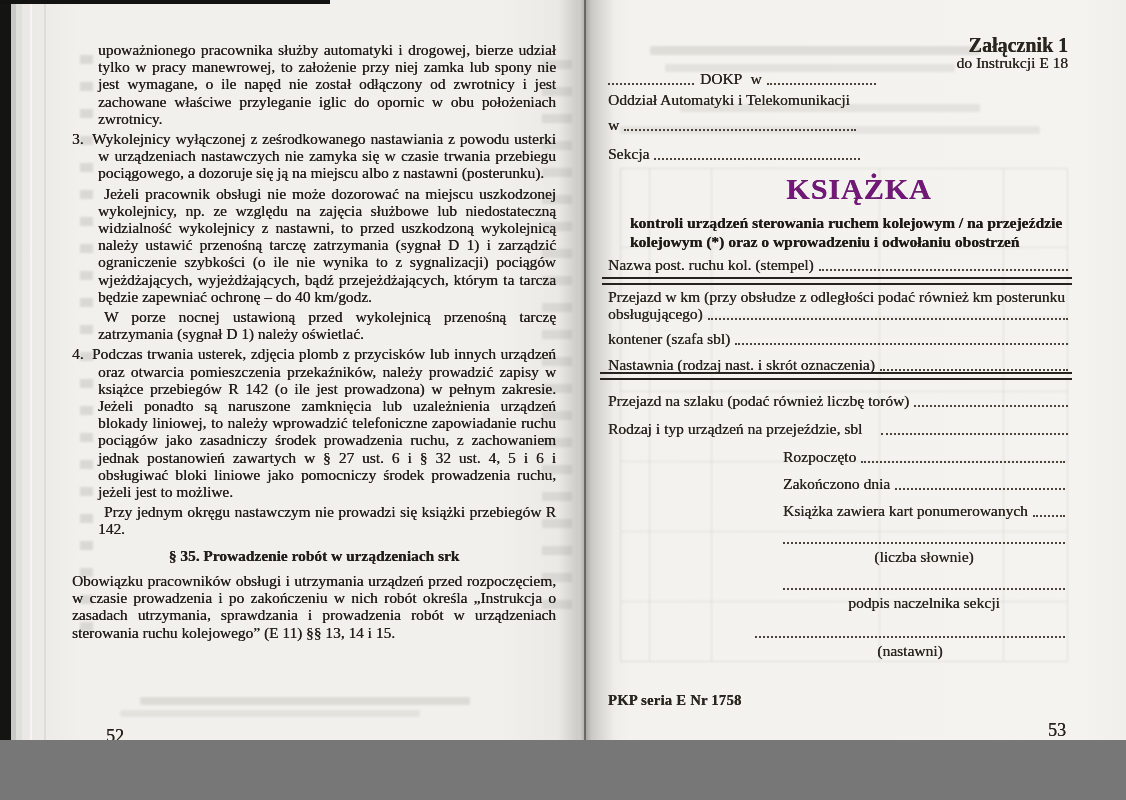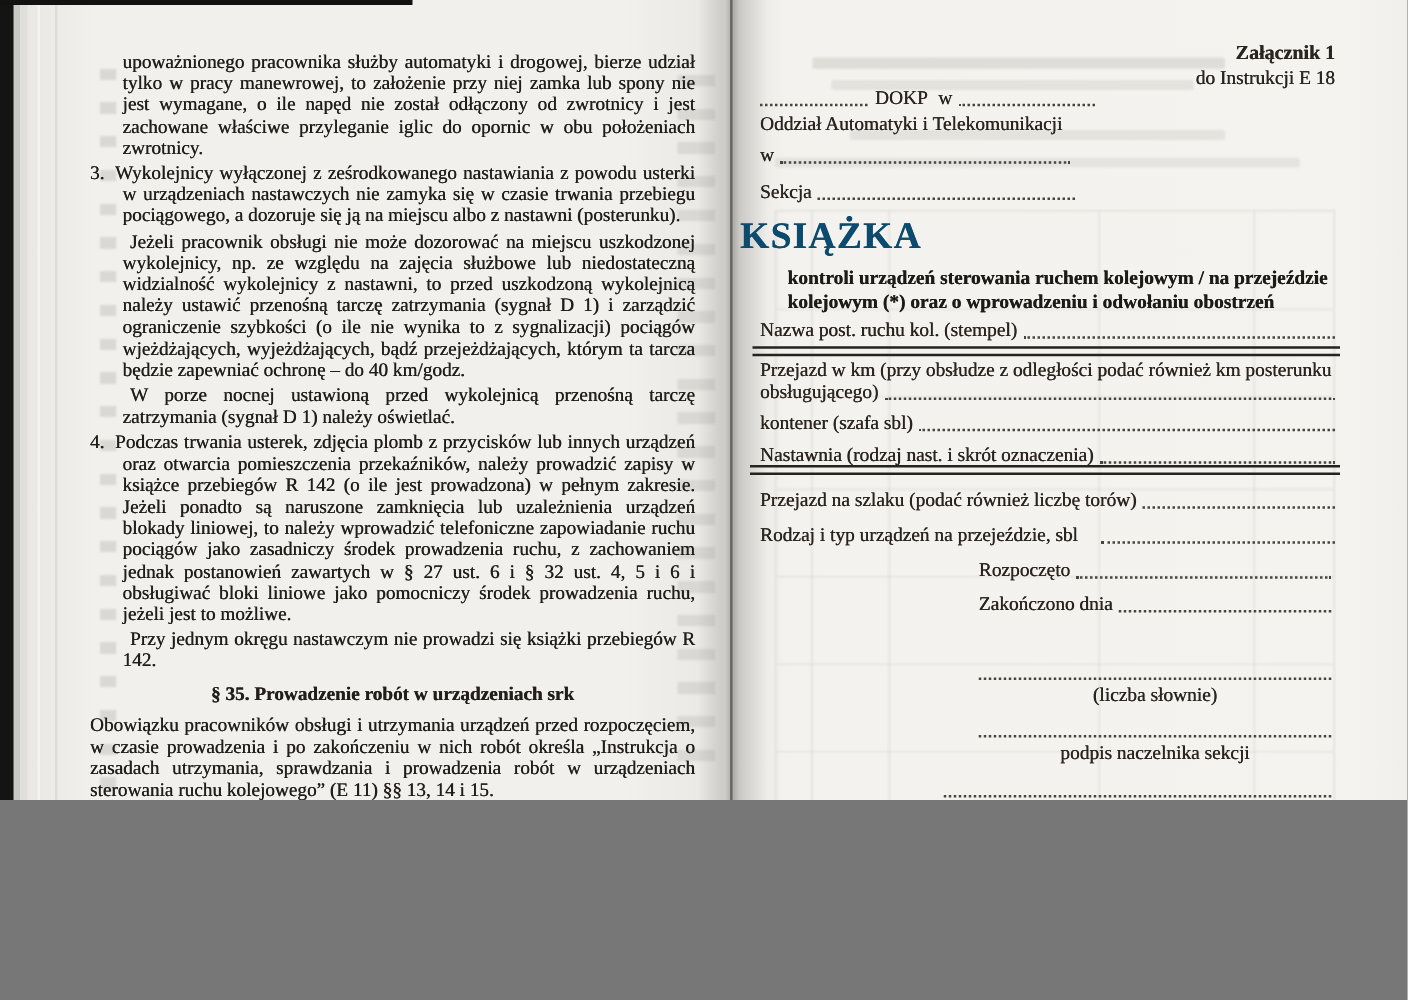--- a/index.html
+++ b/index.html
@@ -1,17 +1,17 @@
 <!DOCTYPE html>
 <html><head>
 <meta charset="utf-8">
 <style>
   html,body{margin:0;padding:0;background:#777;}
   #scan{
-    position:relative;width:1126px;height:640px;overflow:hidden;
+    position:relative;width:1126px;height:740px;overflow:hidden;
     background:#ecebe7;
     font-family:"Liberation Serif","DejaVu Serif",serif;
   }
   
   .edge-black{position:absolute;left:0;top:0;width:11px;height:100%;background:#141412;}
   .edge-strip1{position:absolute;left:11px;top:0;width:5px;height:100%;background:#c9c9c5;}
   .edge-strip2{position:absolute;left:16px;top:0;width:6px;height:100%;background:#dfdfdb;}
   .top-sliver{position:absolute;left:0;top:0;width:330px;height:4px;background:#121210;}
   .bottom-bar{position:absolute;left:-8px;top:786px;width:1150px;height:26px;background:#0b0b0a;transform:rotate(-0.2deg);}
   .page-left{
@@ -50,29 +50,29 @@
   .lcontent p{margin:0 0 3px 0;}
   .hang{padding-left:26px;text-indent:-26px;}
   .sub{padding-left:26px;text-indent:6px;}
   .num{display:inline-block;width:20px;text-indent:0;}
   .sect-heading{font-weight:bold;text-align:center;margin:9px 0 8px 0 !important;text-indent:0;}
   .pagenum{position:absolute;font-size:18px;color:#26221d;text-shadow:0.3px 0 0 currentColor;}
 
   
   .rwrap{position:absolute;left:0;top:0;width:534px;height:786px;font-size:15.5px;color:#2a251f;text-shadow:0.25px 0 0 currentColor;}
   .abs{position:absolute;}
-  .r-annex1{font-weight:bold;font-size:16px;}
+  .r-annex1{font-weight:bold;font-size:20px;}
   .r-annex2{font-size:15.5px;}
   .field{display:flex;align-items:flex-end;}
   .field .lbl{white-space:nowrap;}
   .dots{flex:1 1 auto;border-bottom:2px dotted #4a443c;margin:0 0 3px 5px;min-width:14px;}
   .dots-fixed{flex:0 0 86px;border-bottom:2px dotted #4a443c;margin:0 0 3px 0;}
   .dotline{border-bottom:2px dotted #4a443c;height:2px;}
   .dbl-rule{border-top:2.5px solid #26221d;border-bottom:2.5px solid #26221d;height:4px;}
-  .book-title{font-weight:bold;font-size:30px;letter-spacing:1px;color:#0c4a6e;}
+  .book-title{font-weight:bold;font-size:30px;letter-spacing:1px;text-align:center;color:#701a75;}
   .book-subtitle{font-weight:bold;font-size:15.5px;line-height:18.5px;text-align:left;color:#1e1a15;}
   .cap{text-align:center;font-size:15.5px;}
   .r-footer{font-weight:bold;font-size:14.5px;letter-spacing:0.3px;}
   .wordgap{word-spacing:5px;}
 </style>
 </head>
 <body>
 
 <div id="scan">
 
@@ -184,20 +184,24 @@
     <div class="abs field" style="top:448px;left:191px;width:282px;">
       <span class="lbl">Rozpoczęto</span>
       <span class="dots"></span>
     </div>
 
     <div class="abs field" style="top:475px;left:191px;width:282px;">
       <span class="lbl">Zakończono dnia</span>
       <span class="dots"></span>
     </div>
 
+    <div class="abs field" style="top:502px;left:191px;width:282px;">
+      <span class="lbl">Książka zawiera kart ponumerowanych</span>
+      <span class="dots"></span>
+    </div>
 
     <div class="abs dotline" style="top:540px;left:191px;width:282px;"></div>
     <div class="abs cap" style="top:548px;left:191px;width:282px;">(liczba słownie)</div>
 
     <div class="abs dotline" style="top:586px;left:191px;width:282px;"></div>
     <div class="abs cap" style="top:594px;left:191px;width:282px;">podpis naczelnika sekcji</div>
 
     <div class="abs dotline" style="top:634px;left:163px;width:310px;"></div>
     <div class="abs cap" style="top:642px;left:163px;width:310px;">(nastawni)</div>
 

